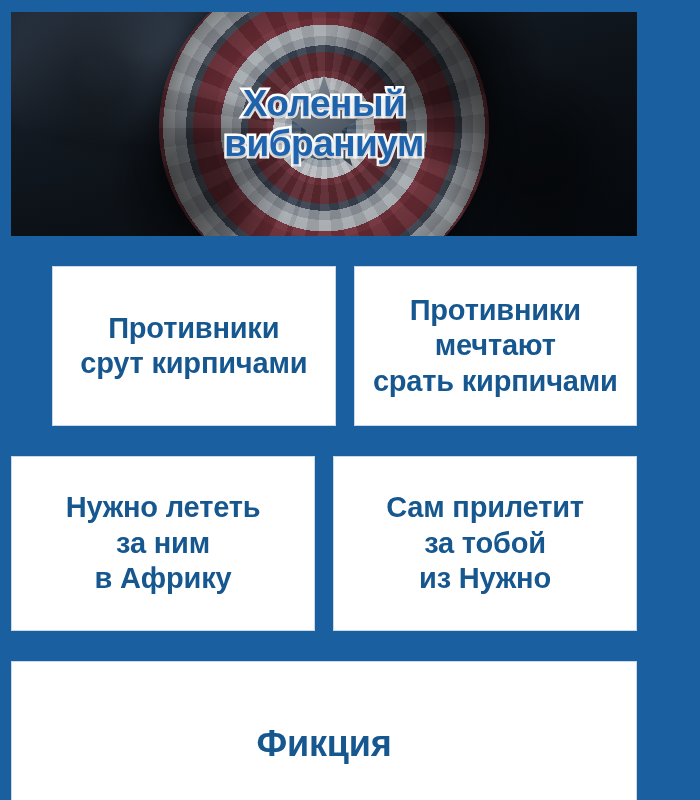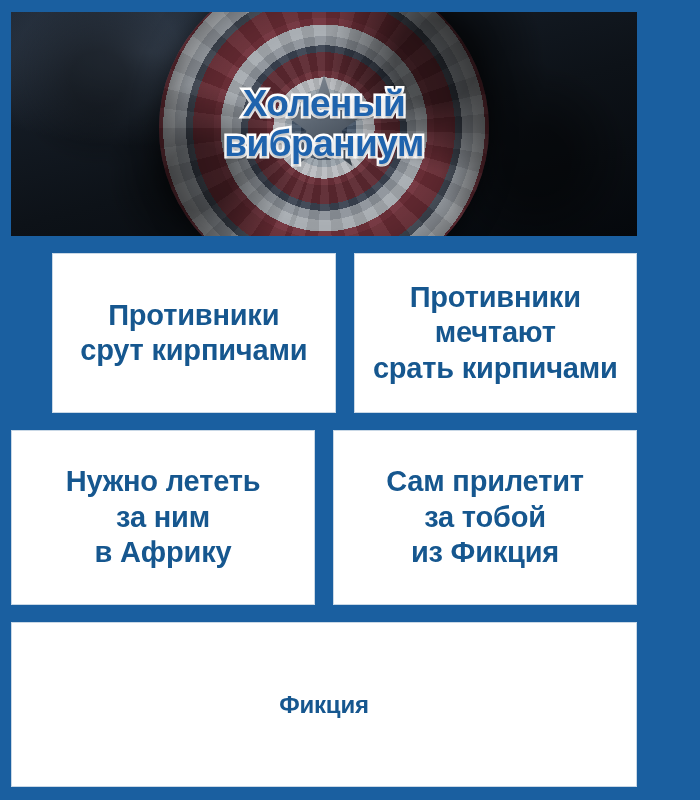--- a/index.html
+++ b/index.html
@@ -16,21 +16,21 @@
     font-family: "Liberation Sans", sans-serif;
   }
 
   .meme-grid {
     width: 648px;
     height: 800px;
     background: #1a5fa0;
     padding: 12px 11px 13px 11px;
     display: flex;
     flex-direction: column;
-    gap: 17px;
+    gap: 30px;
   }
 
   .grid-row {
     display: flex;
     gap: 18px;
     flex: 0 0 auto;
   }
 
   .row-images   { height: 224px; }
   .row-text-1   { height: 160px; margin-left: 41px; }
@@ -57,21 +57,21 @@
   .cell-text .caption {
     color: #16578f;
     font-weight: bold;
     font-size: 29px;
     line-height: 1.22;
     text-align: center;
     white-space: pre-line;
     letter-spacing: -0.2px;
     padding: 0 6px;
   }
-  .row-text-3 .caption { font-size: 24px; }
+  .row-text-3 .caption { font-size: 36px; }
 
   
   .art {
     position: absolute;
     inset: 0;
   }
 
   
   .art-shield {
     background:
@@ -219,21 +219,21 @@
 
   <div class="grid-row row-text-2">
     <div class="cell cell-text">
       <div class="caption">Нужно лететь
 за ним
 в Африку</div>
     </div>
     <div class="cell cell-text">
       <div class="caption">Сам прилетит
 за тобой
-из Фикция</div>
+из Нужно</div>
     </div>
   </div>
 
   <div class="grid-row row-text-3">
     <div class="cell cell-text">
       <div class="caption">Фикция</div>
     </div>
   </div>
 
 </div>

